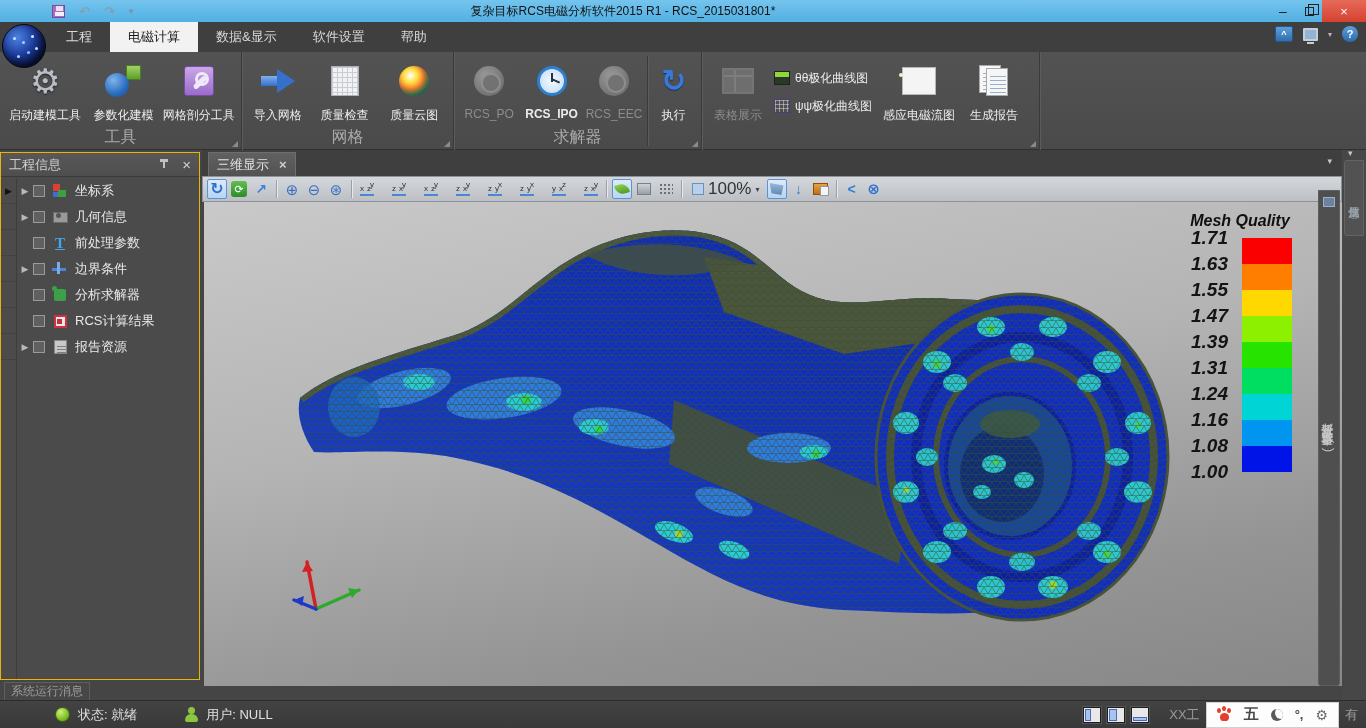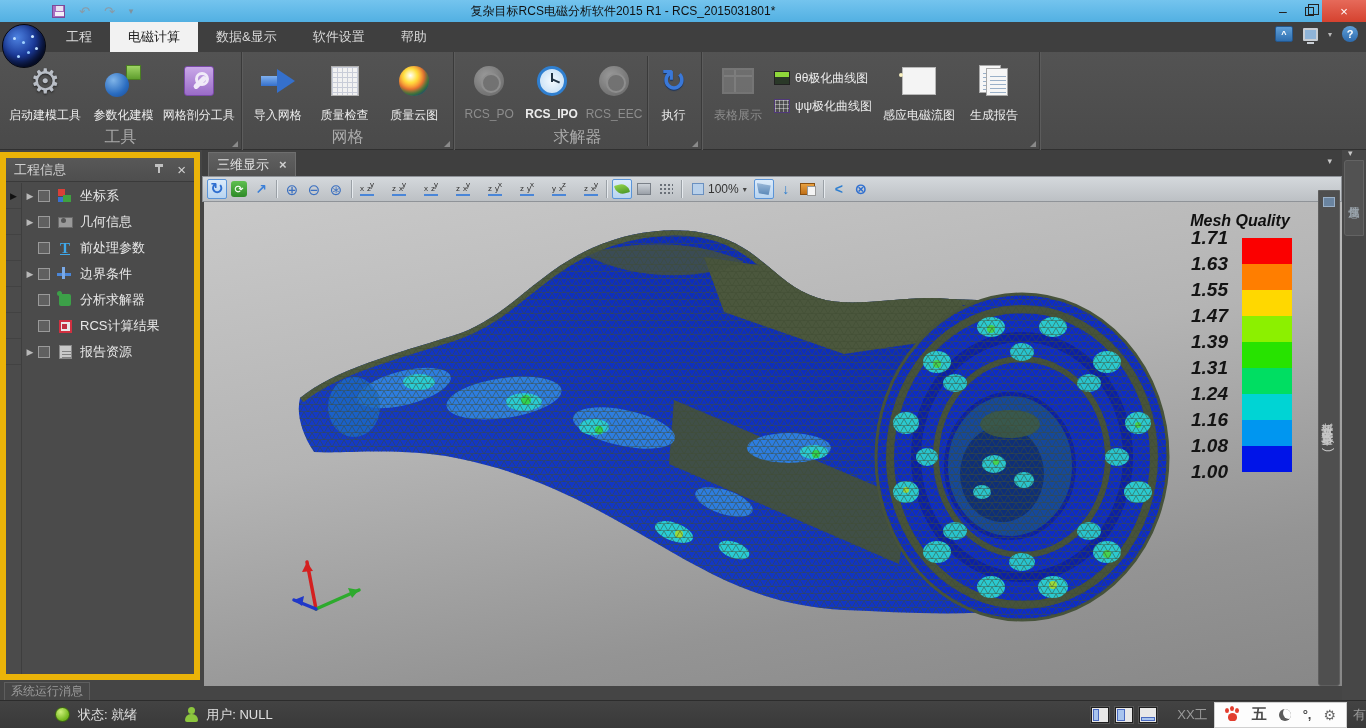--- a/index.html
+++ b/index.html
@@ -105,21 +105,21 @@
   .ic-report { position:relative; width:30px; height:32px; }
   .ic-report .pg { position:absolute; width:22px; height:28px; background:#f6f6f6; border:1px solid #a8a8a8;
     background-image:repeating-linear-gradient(#f6f6f6 0 3px, #9ab0c8 3px 4px); background-size:16px 100%; background-position:3px 4px; background-repeat:no-repeat; }
   .ic-report .pg1 { left:0; top:0; }
   .ic-report .pg2 { left:7px; top:3px; }
 
   
   .main { position:absolute; left:0; top:150px; width:1366px; height:550px; background:#454545; }
 
   
-  .lpanel { position:absolute; left:0; top:2px; width:200px; height:528px; background:#4b4b4b; border:6px solid #eab308; }
+  .lpanel { position:absolute; left:0; top:2px; width:200px; height:528px; background:#4b4b4b; border:1px solid #eab308; }
   .lpanel-h { height:24px; background:linear-gradient(#585858,#4e4e4e); border-bottom:1px solid #3a3a3a;
     color:#cfcfcf; font-size:13px; line-height:24px; padding-left:8px; position:relative; }
   .pin { position:absolute; right:30px; top:6px; width:10px; height:12px; }
   .pin::before { content:""; position:absolute; left:4px; top:0; width:2px; height:9px; background:#c0c0c0; }
   .pin::after { content:""; position:absolute; left:1px; top:0; width:8px; height:3px; background:#c0c0c0; }
   .lp-close { position:absolute; right:8px; top:0; color:#d0d0d0; font-size:15px; line-height:24px; }
   .tree { position:absolute; left:0; top:25px; right:0; bottom:0; display:flex; }
   .gutter { width:16px; border-right:1px solid #3e3e3e; }
   .gutter .gcell { height:26px; border-bottom:1px solid #424242; color:#111; font-size:9px; line-height:26px; text-align:center; }
   .titems { flex:1; }
@@ -158,21 +158,21 @@
   .g-mag { color:#3a6fc0; font-size:15px; line-height:15px; }
   .vsep { width:1px; height:18px; background:#9aa0a6; box-shadow:1px 0 0 #e6eaee; margin:0 3px; }
   .preset { width:20px; height:20px; position:relative; font-size:8px; color:#333; }
   .preset .base { position:absolute; left:2px; bottom:2px; letter-spacing:3px; border-bottom:2px solid #4a86d8; padding-bottom:1px; }
   .preset .sup { position:absolute; right:2px; top:0; }
   .g-leaf { width:14px; height:10px; background:linear-gradient(#8fd04a,#4e9a28); border-radius:1px 9px 1px 9px; transform:rotate(-15deg); }
   .g-plane { width:14px; height:12px; background:linear-gradient(#cdd2d8,#9aa0a8); border:1px solid #7a8088; }
   .g-grid { width:14px; height:12px; background-image:radial-gradient(#6a7078 1px, transparent 1px); background-size:4px 4px; }
   .zoombox { display:flex; align-items:center; gap:4px; padding:0 4px; color:#333; }
   .zoombox .zsq { width:12px; height:12px; background:#b8d0ea; border:1px solid #6a90c0; }
-  .zoombox .zl { font-size:12px; }
+  .zoombox .zl { font-size:17px; }
   .zoombox .zdrop { font-size:8px; color:#444; }
   .g-snap { width:14px; height:12px; background:linear-gradient(#9ab8d8,#5a88b8); clip-path:polygon(0 0, 100% 20%, 85% 100%, 15% 85%); }
   .g-darr { color:#2f7fd0; font-size:14px; font-weight:bold; }
   .g-folder { width:15px; height:12px; background:linear-gradient(#e8a040,#c07018); border:1px solid #8a5010; position:relative; }
   .g-folder::after { content:""; position:absolute; right:-2px; bottom:-2px; width:7px; height:8px; background:#f4f4f4; border:1px solid #999; }
   .g-share { color:#2f7fd0; font-size:14px; font-weight:bold; }
   .g-xcirc { color:#2f6fd0; font-size:15px; font-weight:bold; }
 
   .viewport { position:absolute; left:2px; top:52px; width:1236px; height:484px;
     background:linear-gradient(170deg,#c9c9c9 0%, #b4b4b4 40%, #949494 75%, #868686 100%); overflow:hidden; }
@@ -200,21 +200,21 @@
   
   .msgtab { position:absolute; left:4px; top:682px; width:86px; height:18px; background:#474747;
     border:1px solid #5e5e5e; border-bottom:none; color:#9c9c9c; font-size:12px; text-align:center; line-height:17px; }
   .statusbar { position:absolute; left:0; top:700px; width:1366px; height:28px; background:linear-gradient(#434343,#393939);
     border-top:1px solid #2c2c2c; display:flex; align-items:center; color:#e0e0e0; font-size:13px; }
   .orb { width:15px; height:15px; border-radius:50%; background:radial-gradient(circle at 35% 30%, #cdf07a, #79ba22 65%, #5a9a12);
     border:1px solid #3c6a0c; margin-left:55px; margin-right:8px; }
   .person { width:13px; height:15px; position:relative; margin-left:48px; margin-right:8px; }
   .person::before { content:""; position:absolute; left:3px; top:0; width:7px; height:7px; border-radius:50%; background:#8cc63e; }
   .person::after { content:""; position:absolute; left:0; top:7px; width:13px; height:8px; border-radius:6px 6px 2px 2px; background:#8cc63e; }
-  .sb-right { margin-left:auto; display:flex; align-items:center; gap:6px; }
+  .sb-right { margin-left:auto; display:flex; align-items:center; gap:6px; padding-right:8px; }
   .paneic { width:18px; height:16px; border:1px solid #1e1e1e; background:#e8e8e8; position:relative; box-shadow:0 0 0 1px #555; }
   .paneic .fill { position:absolute; background:#a8c4ee; border:1px solid #4a6ac0; }
   .paneic.p1 .fill { left:1px; top:1px; width:6px; height:12px; }
   .paneic.p2 .fill { left:1px; top:1px; width:8px; height:12px; }
   .paneic.p3 .fill { left:1px; top:9px; width:14px; height:4px; }
   .copytext { color:#9a9a9a; font-size:13px; }
   .imebar { height:26px; background:#fdfdfd; border:1px solid #d0d0d0; display:flex; align-items:center; gap:12px; padding:0 10px; }
   .paw { width:15px; height:13px; position:relative; }
   .paw::before { content:""; position:absolute; left:3px; top:5px; width:9px; height:8px; background:#e23d2e; border-radius:50% 50% 45% 45%; }
   .paw::after { content:""; position:absolute; left:0; top:0; width:4px; height:5px; border-radius:50%; background:#e23d2e;

